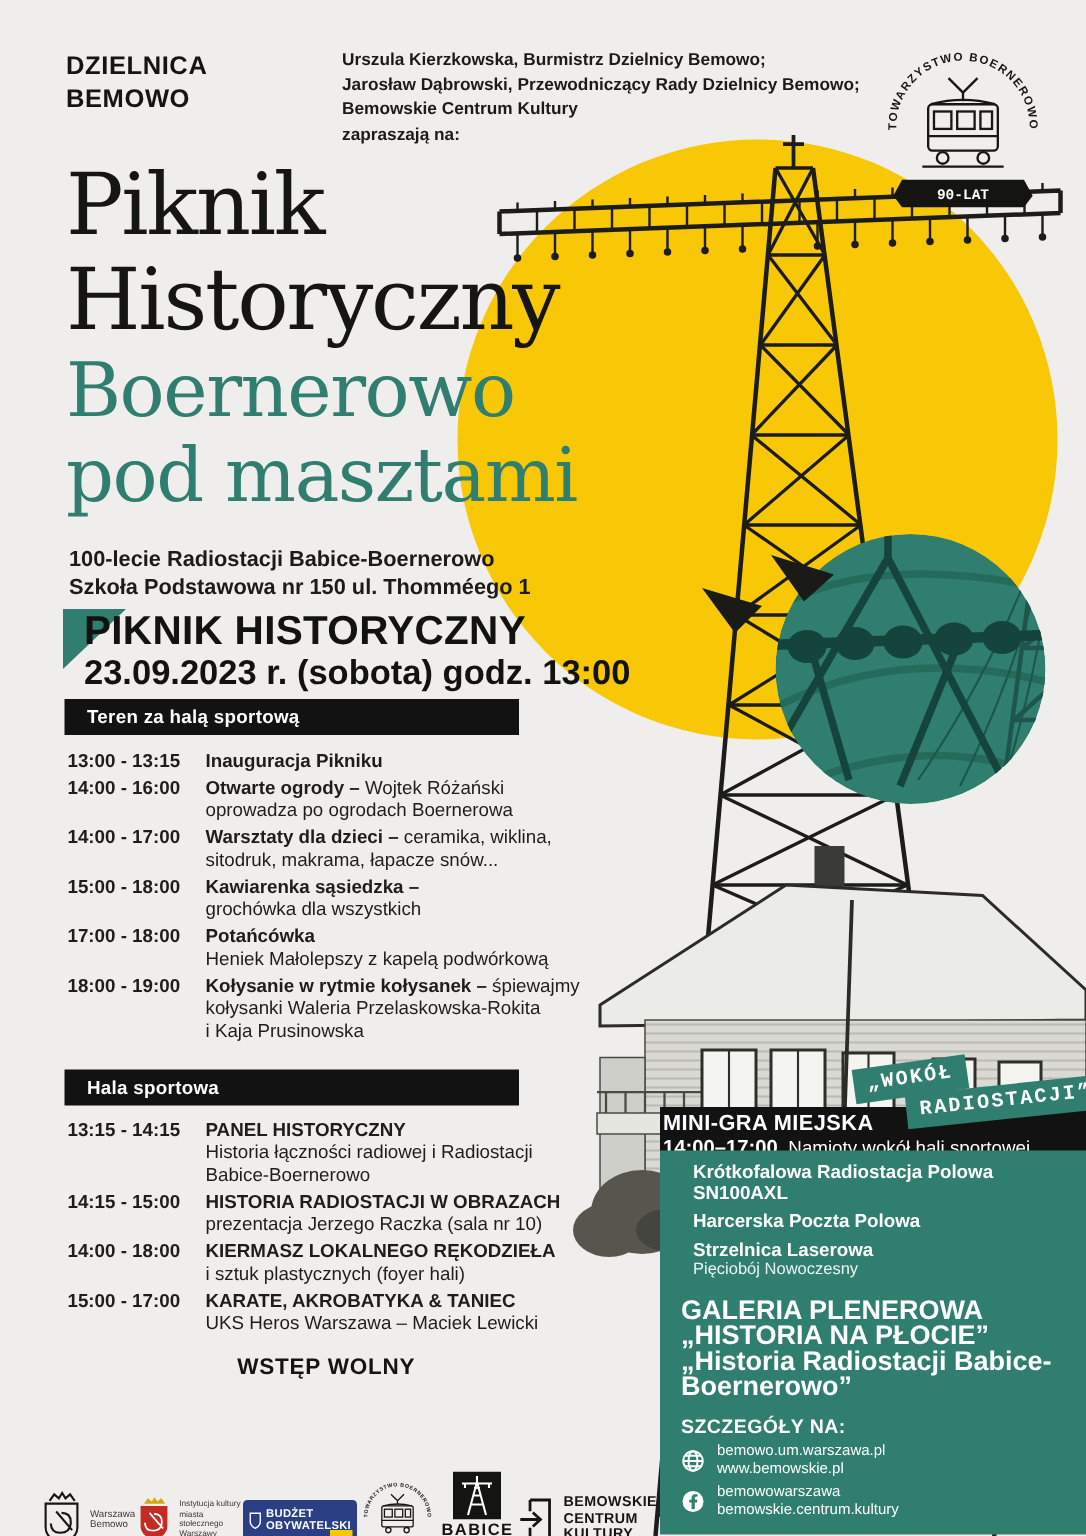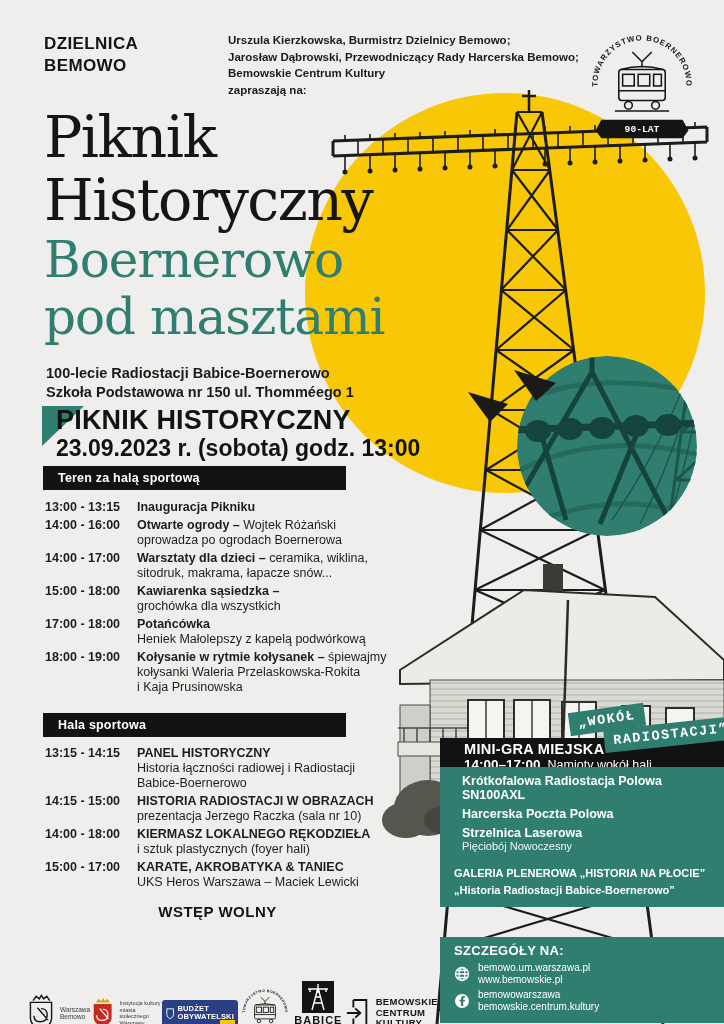--- a/index.html
+++ b/index.html
@@ -44,31 +44,31 @@
 
   .free{left:45px;top:903px;width:345px;text-align:center;font-size:15px;font-weight:800;letter-spacing:.5px;color:#141412;}
 
   
   .chip{position:absolute;background:var(--teal);color:#fff;font-family:"Liberation Mono","DejaVu Sans Mono",monospace;
         font-weight:700;font-size:13.5px;letter-spacing:1.5px;padding:4px 9px;z-index:4;}
   .chip1{left:569px;top:708px;transform:rotate(-8deg);}
   .chip2{left:604px;top:723px;transform:rotate(-6deg);}
 
   .rbox{left:440px;width:284px;box-sizing:border-box;z-index:3;}
-  .minigra{top:738px;background:var(--bar);color:#fff;padding:3px 24px 5px;}
+  .minigra{top:738px;background:var(--bar);color:#fff;padding:3px 2px 5px;}
   .minigra .m1{font-size:14.5px;font-weight:800;letter-spacing:.3px;line-height:17px;}
   .minigra .m2{font-size:12.5px;line-height:14px;}
   .minigra .m2 b{font-size:13.5px;font-weight:800;margin-right:7px;}
   .tealbox{background:var(--teal);color:#fff;}
   .acts{top:767px;padding:7px 22px 5px;}
   .acts .act{margin-bottom:5px;}
   .acts .ab{font-size:12.5px;font-weight:800;line-height:14px;}
   .acts .as{font-size:11px;line-height:12.5px;opacity:.92;}
   .gallery{top:857px;padding:8px 14px;}
-  .gallery div{font-size:11px;font-weight:800;line-height:17px;}
+  .gallery div{font-size:18px;font-weight:800;line-height:17px;}
   .details{top:937px;padding:6px 14px 7px;}
   .details .dh{font-size:13px;font-weight:800;letter-spacing:.3px;margin-bottom:4px;}
   .drow{display:flex;align-items:center;gap:8px;margin-bottom:4px;cursor:pointer;}
   .drow .dtxt{font-size:10px;line-height:11.5px;white-space:pre-line;}
 
   
   .footer{left:26px;top:980px;width:412px;height:66px;display:flex;justify-content:flex-start;align-items:center;z-index:3;}
   .lg{display:flex;align-items:center;gap:4px;color:#3a3a38;}
   .lg .tiny{font-size:6.5px;line-height:7.5px;}
   .budzet{width:76px;height:27px;background:var(--navy);border-radius:3px;display:flex;align-items:center;gap:3px;
@@ -189,21 +189,21 @@
     </g>
   </svg>
 
   <div class="layer district">
     <div>DZIELNICA</div>
     <div>BEMOWO</div>
   </div>
 
   <div class="layer invite">
     <div>Urszula Kierzkowska, Burmistrz Dzielnicy Bemowo;</div>
-    <div>Jarosław Dąbrowski, Przewodniczący Rady Harcerska Bemowo;</div>
+    <div>Jarosław Dąbrowski, Przewodniczący Rady Dzielnicy Bemowo;</div>
     <div>Bemowskie Centrum Kultury</div>
     <div>zapraszają na:</div>
   </div>
 
   <div class="layer badge">
     <svg width="120" height="128" viewBox="0 0 124 130">
       <defs>
           <path id="arcpath" d="M16 66 A46 46 0 0 1 108 66"></path>
         </defs>
       <text font-size="8" font-weight="700" letter-spacing="1" fill="#161614" font-family="Liberation Sans, sans-serif">

